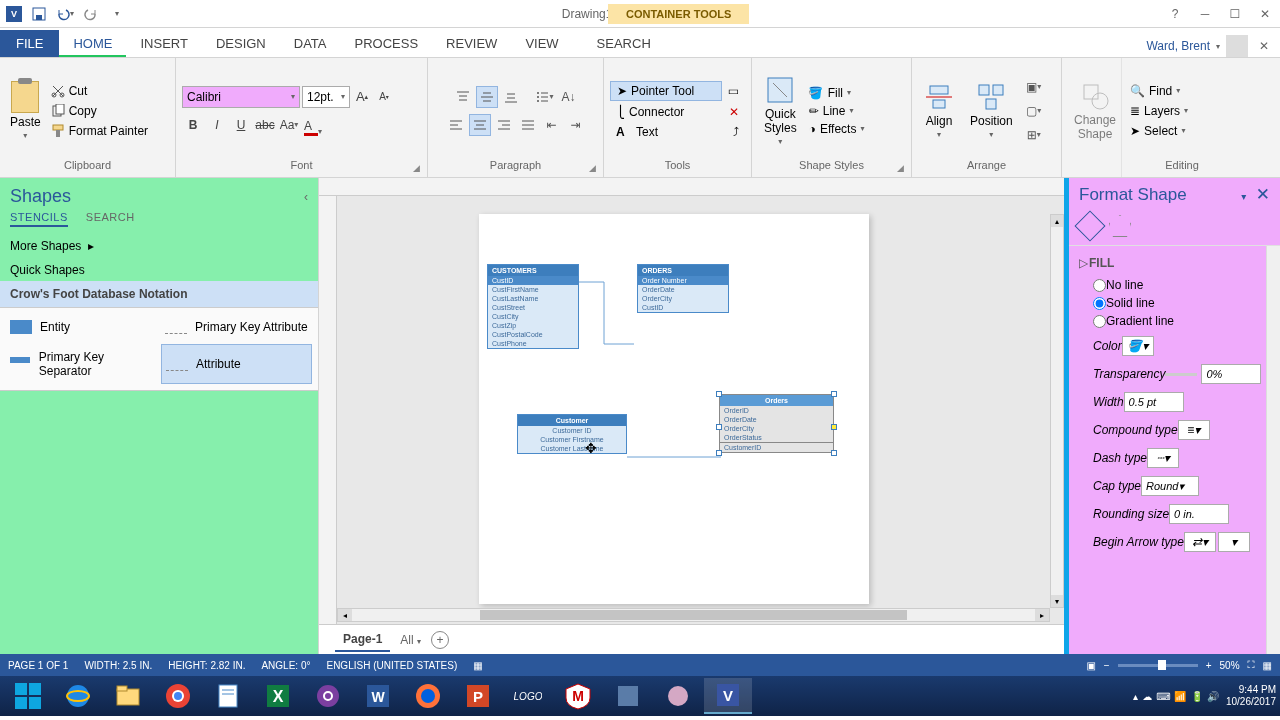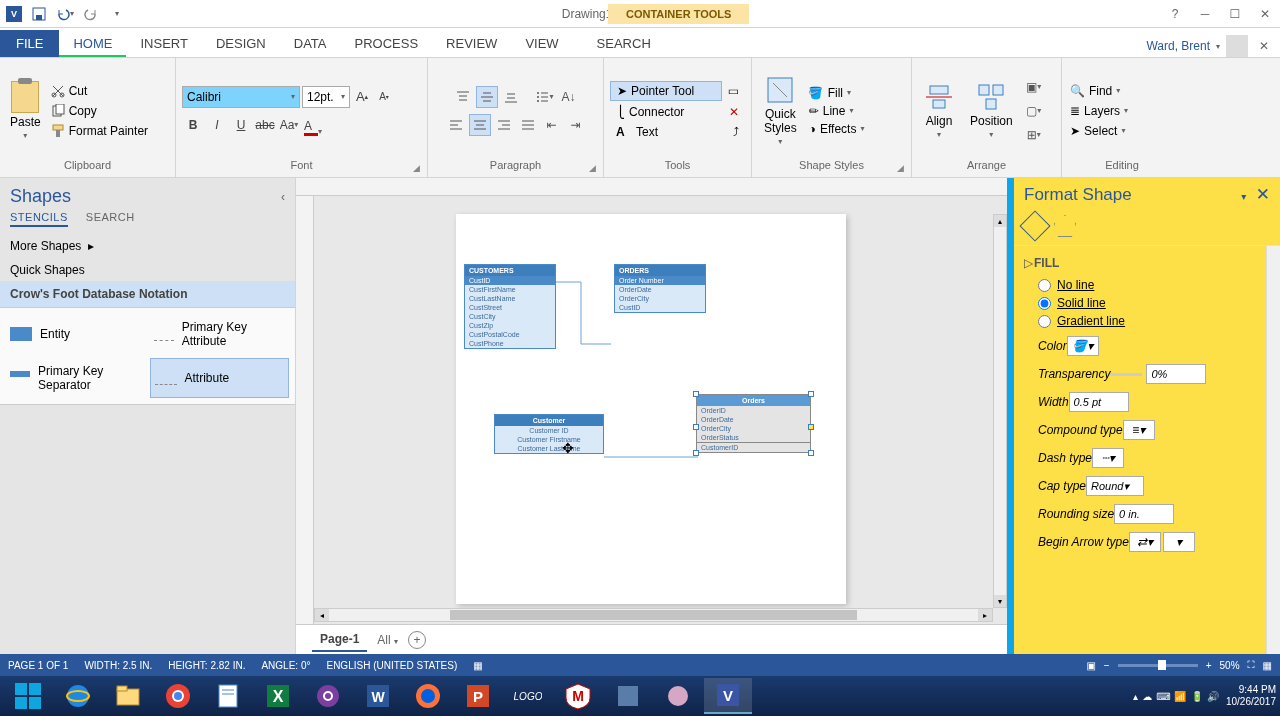--- a/index.html
+++ b/index.html
@@ -35,21 +35,21 @@
 
 .paste-btn { display: flex; flex-direction: column; align-items: center; gap: 2px; padding: 4px; cursor: pointer; }
 .paste-icon { width: 28px; height: 32px; background: #f5d78e; border: 1px solid #c9a84e; position: relative; }
 .paste-icon::before { content:''; position:absolute; top:-4px; left:6px; width:14px; height:6px; background:#888; border-radius:2px; }
 
 .clip-sub { display: flex; flex-direction: column; gap: 4px; margin-left: 4px; font-size: 12px; }
 .clip-item { display: flex; align-items: center; gap: 4px; cursor: pointer; padding: 1px 2px; }
 .clip-ico { width: 14px; height: 14px; }
 
 .font-top { display: flex; gap: 2px; align-items: center; }
-.font-name { width: 118px; height: 22px; border: 1px solid #ababab; background: #7dd3fc; padding: 0 4px; display: flex; align-items: center; justify-content: space-between; }
+.font-name { width: 118px; height: 22px; border: 1px solid #ababab; background: #f0abfc; padding: 0 4px; display: flex; align-items: center; justify-content: space-between; }
 .font-size { width: 48px; height: 22px; border: 1px solid #ababab; background: #fff; padding: 0 4px; display: flex; align-items: center; justify-content: space-between; }
 .font-btn-sm { width: 20px; height: 20px; display: flex; align-items: center; justify-content: center; color: #444; cursor: pointer; }
 .font-bottom { display: flex; gap: 2px; align-items: center; margin-top: 6px; }
 .fb { width: 22px; height: 22px; display: flex; align-items: center; justify-content: center; cursor: pointer; color: #444; }
 .color-btn { display: flex; align-items: flex-end; }
 .color-bar { width: 14px; height: 3px; background: #c00; }
 
 .para-row { display: flex; gap: 2px; }
 .para-btn { width: 22px; height: 22px; display: flex; align-items: center; justify-content: center; cursor: pointer; color: #555; }
 .para-btn.active { background: #cde0f6; border: 1px solid #92b5e0; }
@@ -63,21 +63,21 @@
 
 .fx-col { display: flex; flex-direction: column; gap: 2px; margin-left: 4px; }
 .fx-item { display: flex; align-items: center; gap: 4px; font-size: 12px; cursor: pointer; padding: 1px 2px; }
 
 .arr-col { display: flex; align-items: center; gap: 4px; }
 
 .edit-col { display: flex; flex-direction: column; gap: 4px; }
 
 
 .workspace { display: flex; height: 476px; }
-.shapes-panel { width: 296px; border-right: 1px solid #d4d4d4; background: #e5e5e5; display: flex; flex-direction: column; }
+.shapes-panel { width: 319px; border-right: 1px solid #d4d4d4; background: #86efac; display: flex; flex-direction: column; }
 .shapes-hdr { padding: 8px 10px 4px; color: #2b579a; font-size: 18px; display: flex; justify-content: space-between; align-items: center; }
 .shapes-tabs { display: flex; gap: 18px; padding: 0 10px 6px; font-size: 11px; color: #666; letter-spacing: 0.5px; }
 .shapes-tabs span { cursor: pointer; }
 .shapes-tabs .active { color: #2b579a; border-bottom: 2px solid #2b579a; padding-bottom: 2px; }
 .more-shapes { padding: 6px 10px; cursor: pointer; }
 .quick-shapes { padding: 4px 10px; cursor: pointer; }
 .stencil-active { padding: 6px 10px; background: #cde0f6; font-weight: 600; color: #444; }
 .stencil-body { border-top: 1px solid #ccc; border-bottom: 1px solid #ccc; background: #fafafa; padding: 6px; display: grid; grid-template-columns: 1fr 1fr; gap: 4px; }
 .shape-item { display: flex; align-items: center; gap: 8px; padding: 6px 4px; cursor: pointer; font-size: 12px; }
 .shape-item.sel { background: #cde0f6; border: 1px solid #92b5e0; }
@@ -98,29 +98,29 @@
 .canvas-hscroll { position: absolute; bottom: 32px; left: 18px; right: 14px; height: 14px; background: #f0f0f0; border: 1px solid #ccc; display: flex; align-items: center; }
 .scroll-btn { width: 14px; height: 12px; background: #ddd; display: flex; align-items: center; justify-content: center; font-size: 8px; cursor: pointer; }
 .scroll-thumb { height: 10px; background: #c4c4c4; margin: 0 auto; }
 .canvas-vscroll { position: absolute; right: 0; top: 18px; bottom: 46px; width: 14px; background: #f0f0f0; border: 1px solid #ccc; }
 .page-tabs { position: absolute; bottom: 0; left: 0; right: 0; height: 30px; background: #fff; border-top: 1px solid #ccc; display: flex; align-items: center; padding-left: 16px; gap: 10px; font-size: 12px; }
 .page-tab { padding: 4px 8px; cursor: pointer; font-weight: 600; border-bottom: 2px solid #2b579a; color: #444; }
 .all-tab { color: #666; cursor: pointer; }
 .add-page { width: 18px; height: 18px; border: 1px solid #888; border-radius: 50%; display: flex; align-items: center; justify-content: center; cursor: pointer; color: #666; }
 
 
-.fmt-panel { width: 273px; border-left: 7px solid #0ea5e9; background: #fde047; display: flex; flex-direction: column; height: 476px; }
+.fmt-panel { width: 216px; border-left: 5px solid #0ea5e9; background: #f0abfc; display: flex; flex-direction: column; height: 476px; }
 .fmt-hdr { padding: 6px 10px; font-size: 17px; color: #2b579a; display: flex; justify-content: space-between; align-items: center; }
 .fmt-icons { padding: 4px 10px 8px; display: flex; gap: 8px; border-bottom: 1px solid #e0e0e0; }
 .fmt-icon { width: 22px; height: 22px; border: 1px solid #888; cursor: pointer; }
 .fmt-body { flex: 1; overflow-y: auto; padding: 6px 0 6px 10px; font-size: 12px; position: relative; }
 .fmt-section { padding: 4px 0; color: #555; cursor: pointer; }
 .fmt-section .caret { display: inline-block; width: 10px; }
 .fmt-controls { padding: 2px 0 2px 14px; }
-.fmt-radio { display: flex; align-items: flex-end; gap: 6px; padding: 2px 0; text-decoration: underline; }
+.fmt-radio { display: flex; align-items: flex-end; padding: 2px 0; }
 .fmt-row { display: flex; justify-content: flex-start; align-items: center; padding: 4px 14px 4px 14px; font-style: italic; }
 .fmt-val { width: 60px; height: 20px; border: 1px solid #ababab; display: flex; align-items: center; padding: 0 4px; font-size: 11px; background: #fff; }
 .fmt-dd { width: 32px; height: 20px; border: 1px solid #ababab; background: #fff; display: flex; align-items: center; justify-content: center; cursor: pointer; }
 .fmt-vscroll { position: absolute; right: 0; top: 0; bottom: 0; width: 14px; background: #f0f0f0; border-left: 1px solid #ddd; }
 
 
 .statusbar { height: 22px; background: #2b579a; color: #fff; display: flex; align-items: center; font-size: 10px; padding: 0 8px; justify-content: space-between; }
 .sb-left { display: flex; gap: 16px; }
 .sb-right { display: flex; align-items: center; gap: 8px; }
 .zoom-slider { width: 80px; height: 3px; background: #6a8cc0; position: relative; }
@@ -425,20 +425,33 @@
         </div>
       <div style="display:flex;flex-direction:column;gap:2px">
         <div class="para-btn">▣<span class="dd-caret">▾</span></div>
         <div class="para-btn">▢<span class="dd-caret">▾</span></div>
         <div class="para-btn">⊞<span class="dd-caret">▾</span></div>
       </div>
     </div>
     <div class="rgroup-label">Arrange</div>
   </div>
 
+  <div class="rgroup" style="width:60px;opacity:0.5">
+    <div class="rgroup-body">
+        <div class="big-btn">
+          <svg class="bbicon" viewBox="0 0 30 30">
+            <rect x="4" y="4" width="14" height="14" fill="none" stroke="#888"></rect>
+            <circle cx="20" cy="20" r="8" fill="none" stroke="#888"></circle>
+          </svg>
+          <span style="white-space:pre;text-align:center">Change
+Shape</span>
+        </div>
+      </div>
+    <div class="rgroup-label">&nbsp;</div>
+  </div>
 
   <div class="rgroup" style="width:120px;border-right:none">
     <div class="rgroup-body">
         <div class="edit-col">
       <div class="fx-item">
             <span>🔍</span>
             <span>Find</span>
             <span class="dd-caret">▾</span>
           </div>
       <div class="fx-item">

